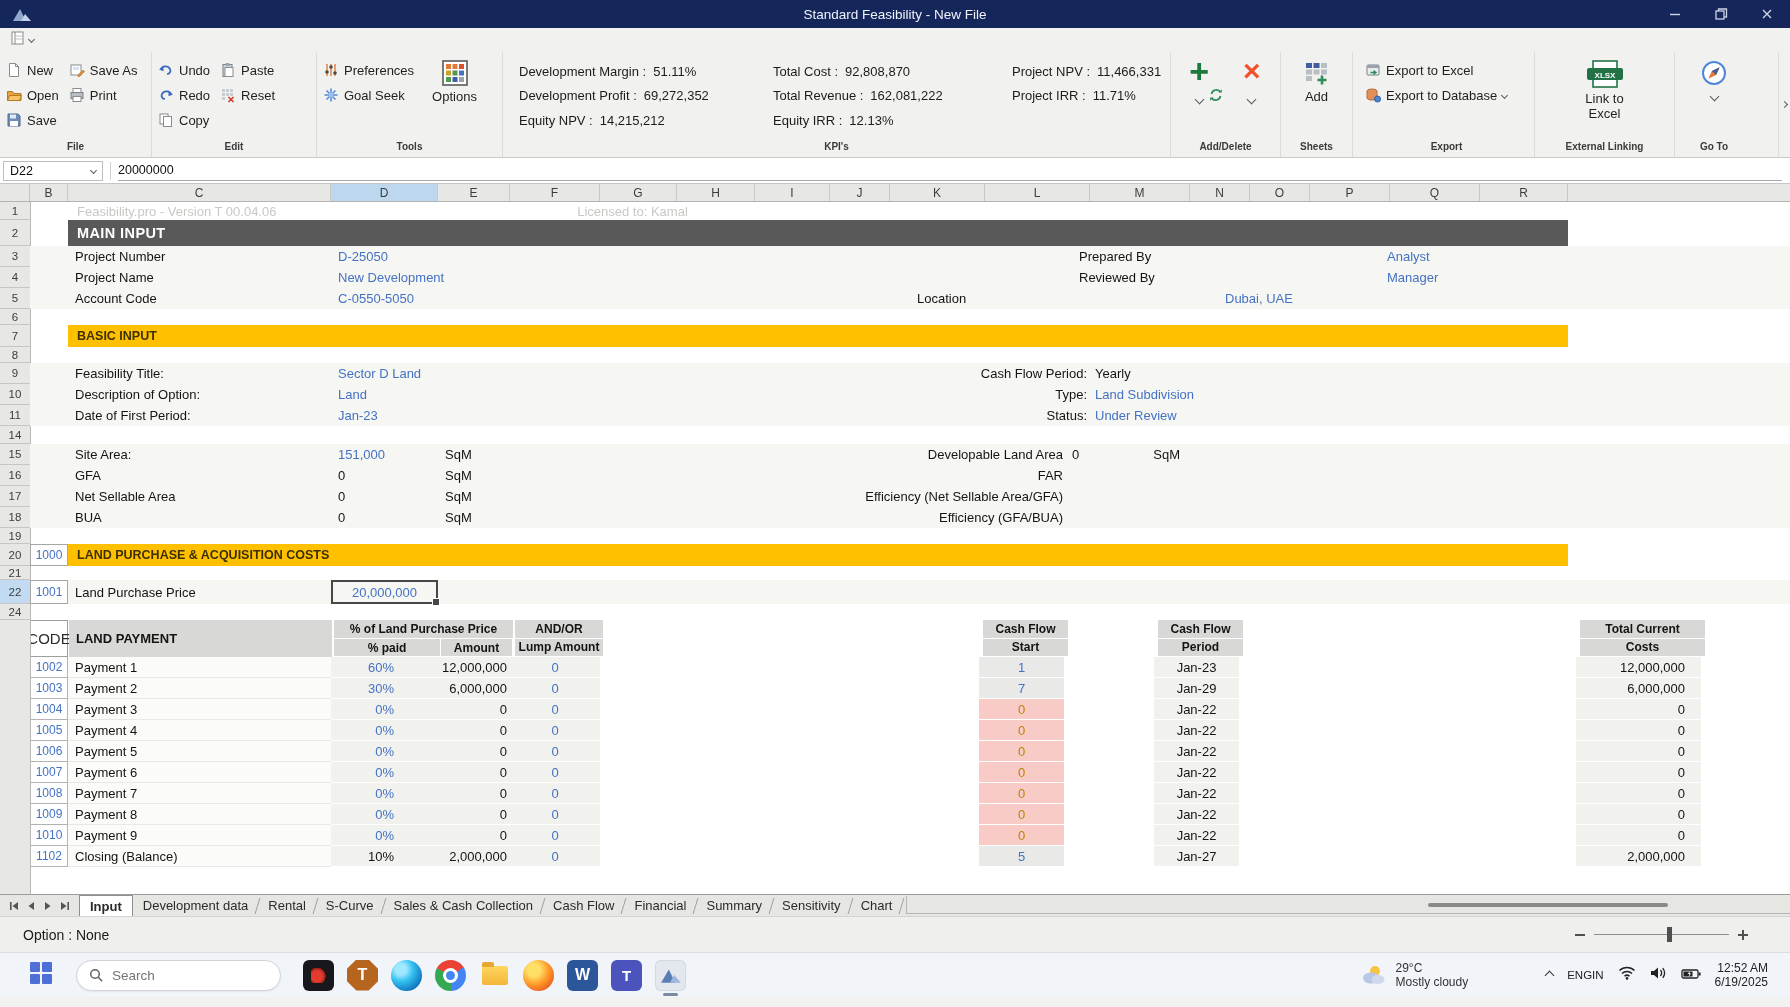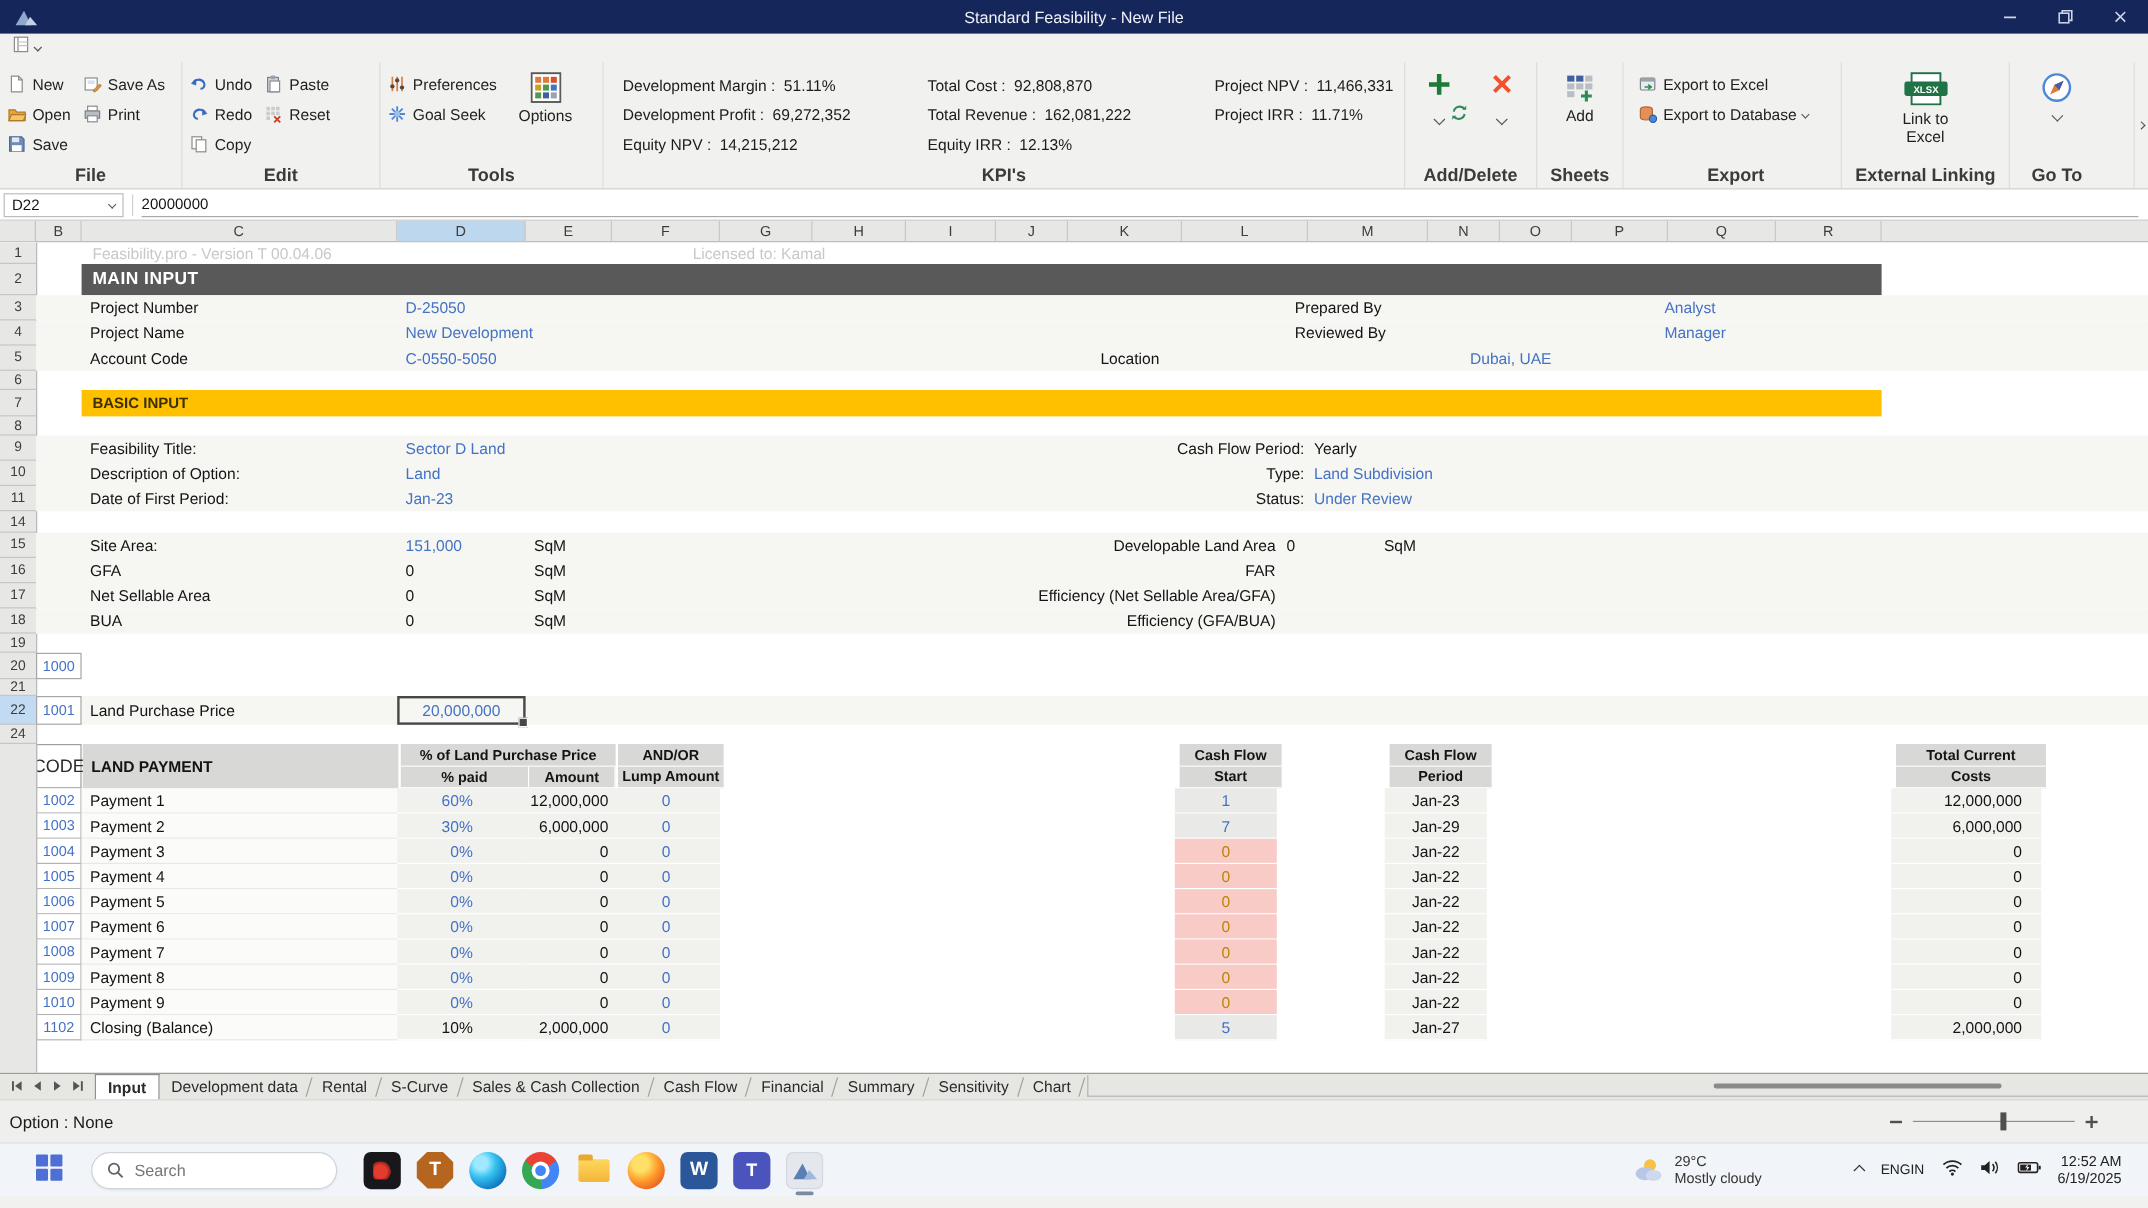--- a/index.html
+++ b/index.html
@@ -13,21 +13,21 @@
   .tb-title { position:absolute; left:0; right:0; text-align:center; font-size:13.5px; color:#f0f3fa; pointer-events:none; }
   .tb-controls { margin-left:auto; display:flex; height:100%; }
   .tb-btn { width:46px; height:100%; display:flex; align-items:center; justify-content:center; color:#cdd5e6; }
 
   
   .ribbon { height:130px; background:#f1f1ef; border-bottom:1px solid #c9c9c7; flex:0 0 auto; display:flex; flex-direction:column; }
   .qa-row { height:24px; display:flex; align-items:center; padding-left:10px; gap:3px; }
   .ribbon-body { height:106px; display:flex; }
   .rgroup { display:flex; flex-direction:column; border-right:1px solid #dcdcda; padding:2px 6px 0 6px; }
   .rg-content { flex:1; display:flex; align-items:flex-start; padding-top:4px; }
-  .rg-label { height:20px; line-height:20px; text-align:center; font-size:15px; font-weight:bold; color:#3b3b3b; }
+  .rg-label { height:20px; line-height:20px; text-align:center; font-size:10px; font-weight:bold; color:#3b3b3b; }
   .btn-grid { display:grid; grid-auto-flow:column; grid-template-rows:repeat(3,25px); column-gap:10px; align-items:center; }
   .btn-grid2 { display:grid; grid-auto-flow:column; grid-template-rows:repeat(2,25px); column-gap:10px; align-items:center; }
   .rbtn { display:flex; align-items:center; gap:5px; font-size:13px; color:#1f1f1f; white-space:nowrap; cursor:default; }
   .bigbtn { display:flex; flex-direction:column; align-items:center; gap:3px; font-size:13px; color:#1f1f1f; padding:2px 6px; text-align:center; }
   .chev { width:7px; height:7px; border-right:1.6px solid #5a5a5a; border-bottom:1.6px solid #5a5a5a; transform:rotate(45deg); display:inline-block; }
   .chev.up { transform:rotate(-135deg); }
   .chev.right { transform:rotate(-45deg); }
   .chev.sm { width:5px; height:5px; }
   .kpi-wrap { display:flex; align-items:flex-start; gap:24px; padding:6px 8px 0 10px; }
   .kpi-col { display:flex; flex-direction:column; }
@@ -114,21 +114,21 @@
   .tabs { display:flex; align-items:stretch; }
   .tab { display:flex; align-items:center; padding:0 10px; font-size:13px; color:#2b2b2b; position:relative; }
   .tab::after { content:""; position:absolute; right:0; top:3px; bottom:2px; width:1px; background:#9f9f9d; transform:skewX(-17deg); }
   .tab.active { background:#fff; font-weight:bold; border:1px solid #8f8f8d; border-bottom:none; }
   .tab.active::after { display:none; }
   .tabrest { flex:1; border-left:1px solid #b5b5b3; border-bottom:1px solid #b5b5b3; margin:1px 0 2px 4px; position:relative; }
   .hthumb { position:absolute; right:122px; top:7px; width:240px; height:4px; background:#8a8a88; border-radius:2px; }
 
   
   .statusbar { height:36px; background:#efefed; border-top:1px solid #d4d4d2; display:flex; align-items:center; font-size:14px; color:#1b1b1b; flex:0 0 auto; }
-  .status-text { padding-left:8px; }
+  .status-text { padding-left:23px; }
   .zoomctl { margin-left:auto; margin-right:42px; display:flex; align-items:center; gap:9px; }
   .zline { width:135px; height:1px; background:#8f8f8f; position:relative; }
   .zthumb { position:absolute; left:54%; top:-7px; width:5px; height:15px; background:#4f4f4f; }
   .zminus { width:10px; height:2px; background:#4f4f4f; }
   .zplus { position:relative; width:10px; height:10px; }
   .zplus::before { content:""; position:absolute; left:0; top:4px; width:10px; height:2px; background:#4f4f4f; }
   .zplus::after { content:""; position:absolute; left:4px; top:0; width:2px; height:10px; background:#4f4f4f; }
 
   
   .taskbar { height:45px; background:#f1f4f8; border-top:1px solid #d9dce1; display:flex; align-items:center; flex:0 0 auto; }
@@ -643,20 +643,21 @@
       </div>
     </div>
 
     <div class="grow h16">
       <div class="gut">19</div>
     </div>
 
     <div class="grow h21">
       <div class="gut">20</div>
       <div class="codebox">1000</div>
+      <div class="banner-yellow">LAND PURCHASE &amp; ACQUISITION COSTS</div>
     </div>
 
     <div class="grow h14">
       <div class="gut">21</div>
     </div>
 
     <div class="grow h23 r-shade">
       <div class="gut sel">22</div>
       <div class="codebox">1001</div>
       <div class="cell lab" style="grid-column:3;">Land Purchase Price</div>

